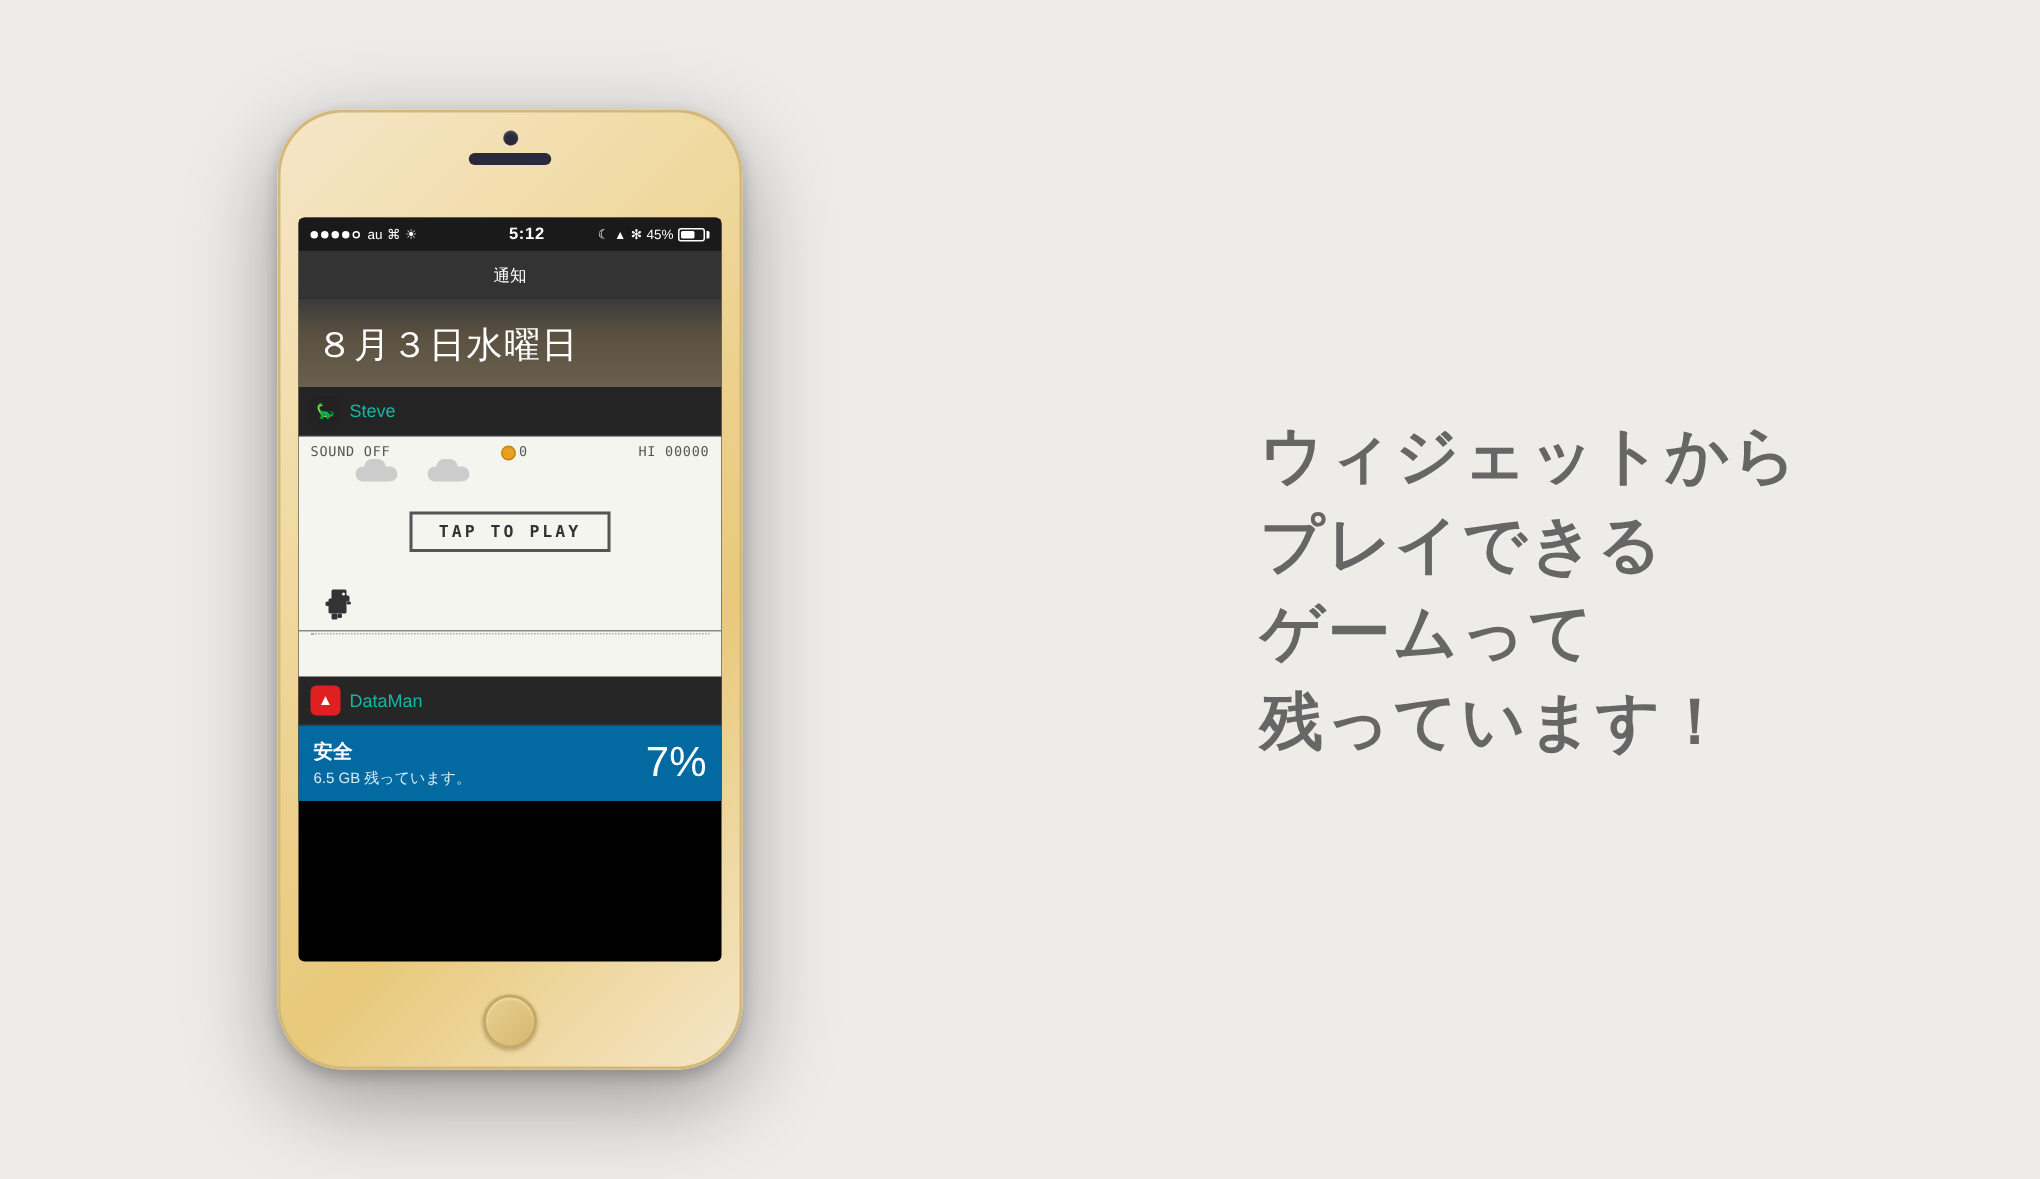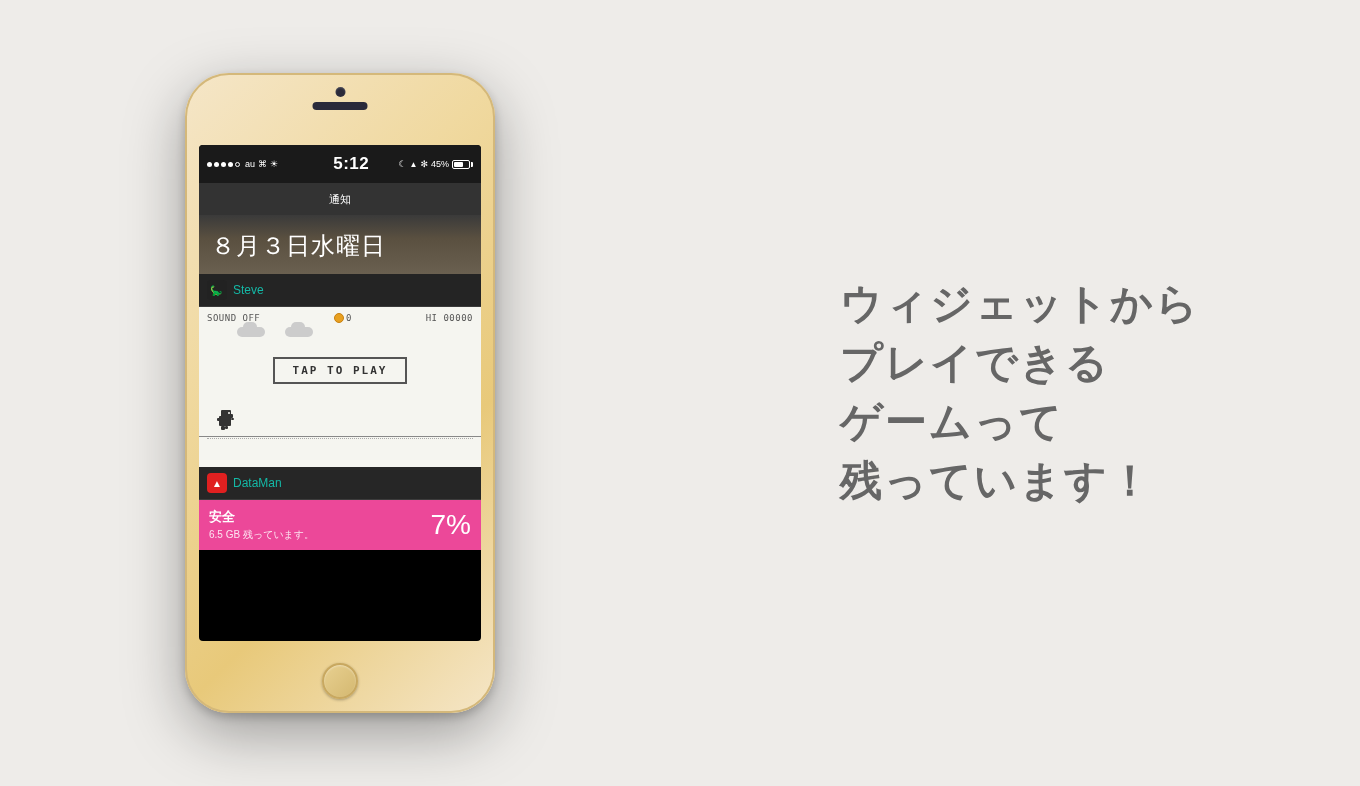--- a/index.html
+++ b/index.html
@@ -82,21 +82,21 @@
       right: 14px;
       bottom: 72px;
       background: #000;
       border-radius: 4px;
       overflow: hidden;
     }
 
     
     .status-bar {
       background: #1a1a1a;
-      height: 38px;
+      height: 22px;
       display: flex;
       align-items: center;
       justify-content: space-between;
       padding: 0 8px;
       font-size: 9px;
       color: #fff;
     }
 
     .status-left {
       display: flex;
@@ -115,21 +115,21 @@
       background: #fff;
       border-radius: 50%;
     }
 
     .status-dot.empty {
       background: transparent;
       border: 1px solid #fff;
     }
 
     .status-center {
-      font-size: 17px;
+      font-size: 11px;
       font-weight: 600;
       letter-spacing: 0.5px;
       margin-left: 26px;
     }
 
     .status-right {
       display: flex;
       align-items: center;
       gap: 3px;
       font-size: 9px;
@@ -315,25 +315,25 @@
       border-radius: 4px;
       display: flex;
       align-items: center;
       justify-content: center;
       font-size: 10px;
       color: #fff;
       font-weight: bold;
     }
 
     .dataman-content {
-      background: #ec4899;
+      background: #0369a1;
       padding: 8px 10px;
       display: flex;
       justify-content: space-between;
-      align-items: center;
+      align-items: flex-start;
     }
 
     .dataman-info {
       color: #fff;
     }
 
     .dataman-status {
       font-size: 13px;
       font-weight: 600;
     }

